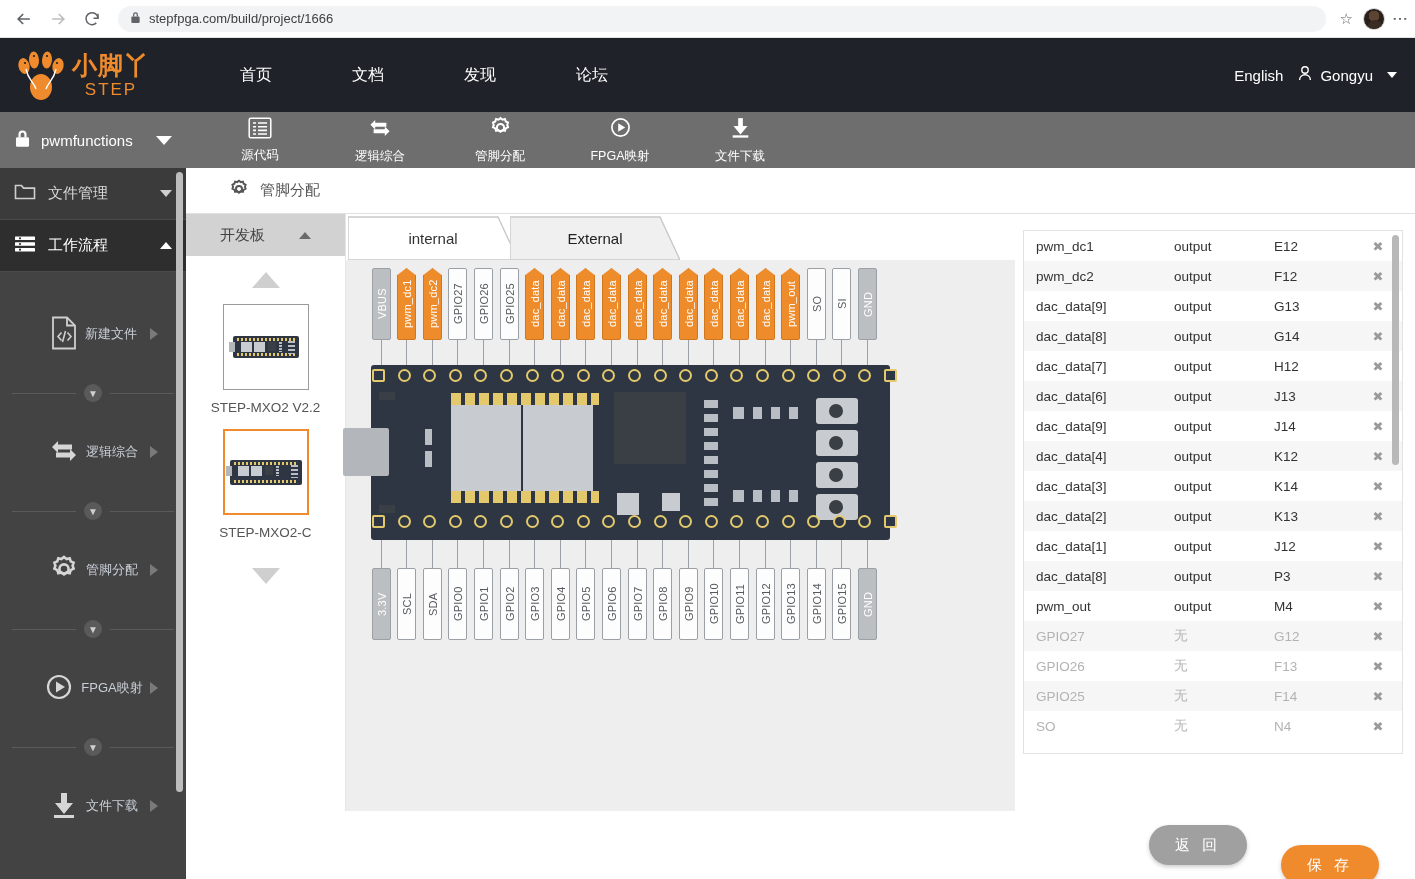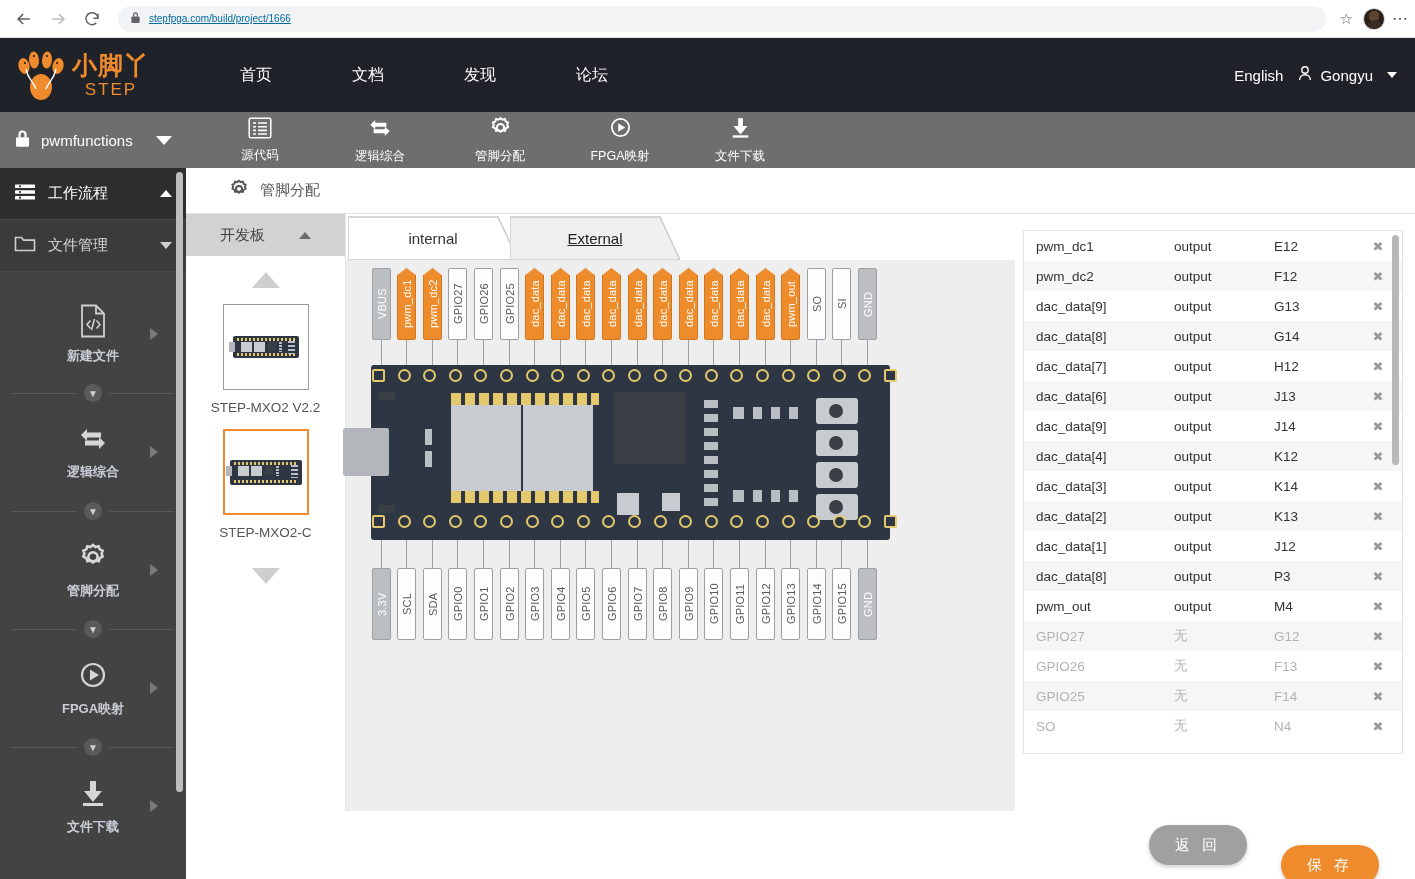--- a/index.html
+++ b/index.html
@@ -15,21 +15,21 @@
     display:flex; align-items:center; padding:0 10px; gap:6px;
     border-bottom:1px solid #e4e4e4;
   }
   .nav-btn { width:28px;height:28px;display:flex;align-items:center;justify-content:center;
              color:#5f6368; flex:0 0 auto; }
   .nav-btn.disabled{color:#bdbdbd;}
   .omnibox {
     flex:1 1 auto; height:26px; background:#f1f3f4; border-radius:13px;
     display:flex; align-items:center; padding:0 12px; gap:8px; margin-left:6px;
   }
-  .omnibox .url { font-size:10px; color:#0369a1;text-decoration:underline; }
+  .omnibox .url { font-size:13px; color:#404040; }
   .chrome-right { display:flex; align-items:center; gap:10px; padding-left:8px; }
   .star { color:#5f6368; font-size:15px; }
   .avatar { width:22px;height:22px;border-radius:50%;
             background:radial-gradient(circle at 50% 35%, #5c4433 0 32%, #2b2019 33% 100%);
             border:1px solid #cfcfcf; overflow:hidden; position:relative;}
   .avatar:after{content:"";position:absolute;left:4px;top:11px;width:14px;height:12px;border-radius:50% 50% 40% 40%;background:#3a2c22;}
   .kebab { color:#5f6368; font-size:16px; line-height:10px; letter-spacing:0; writing-mode:vertical-rl; }
 
   
   .site-header {
@@ -60,22 +60,22 @@
   .proj-head .tri { margin-left:auto; width:0;height:0;border-left:8px solid transparent;border-right:8px solid transparent;border-top:9px solid #fff;}
   .side-sect {
     height:52px; display:flex; align-items:center; padding:0 14px; gap:12px;
     color:#d9d9d9; font-size:15px; background:#3b3b3b; border-bottom:1px solid #4a4a4a;
   }
   .side-sect.active { background:#2e2e2e; color:#fff; }
   .side-sect .sect-tri { margin-left:auto; width:0;height:0;border-left:6px solid transparent;border-right:6px solid transparent;}
   .sect-tri.down{border-top:7px solid #cfcfcf;}
   .sect-tri.up{border-bottom:7px solid #fff;}
   .flow { padding-top:14px; }
-  .flow-item { position:relative; height:96px; display:flex; flex-direction:column;
-               align-items:center; justify-content:center; gap:6px; color:#cfd4da;font-weight:bold; }
+  .flow-item { position:relative; height:96px; display:flex; 
+               align-items:center; justify-content:center; gap:6px; color:#cfd4da; }
   .flow-item .lbl { font-size:13px; color:#c9ced6; }
   .flow-item .arrow { position:absolute; right:28px; top:42px;
      width:0;height:0;border-top:6px solid transparent;border-bottom:6px solid transparent;border-left:8px solid #7a7a7a;}
   .flow-sep { display:flex; align-items:center; gap:8px; padding:0 12px; height:22px;}
   .flow-sep .ln { flex:1; height:1px; background:#5a5a5a;}
   .flow-sep .circ { width:18px;height:18px;border-radius:50%;background:#5a5a5a;color:#cfcfcf;
                     display:flex;align-items:center;justify-content:center;font-size:10px;}
   .side-scroll { position:absolute; right:3px; top:60px; width:7px; height:620px;
                  background:#bdbdbd; border-radius:4px;}
 
@@ -267,45 +267,45 @@
       <span class="lock">
         <svg width="17" height="19" viewBox="0 0 14 16" fill="#fff">
             <rect x="1.5" y="7" width="11" height="8" rx="1.2"></rect>
             <path d="M3.6 7V4.6a3.4 3.4 0 0 1 6.8 0V7H8.6V4.6a1.6 1.6 0 0 0-3.2 0V7z"></path>
           </svg>
       </span>
       <span>pwmfunctions</span>
       <span class="tri"></span>
     </div>
 
+    <div class="side-sect">
+      <span>
+        <svg width="22" height="18" viewBox="0 0 22 18" fill="none" stroke="#cfcfcf" stroke-width="1.6">
+            <path d="M1.5 15.5v-13h6l2 2.6h11v10.4z"></path>
+          </svg>
+      </span>
+      <span>文件管理</span>
+      <span class="sect-tri down"></span>
+    </div>
+
     <div class="side-sect active">
       <span>
         <svg width="22" height="18" viewBox="0 0 22 18" fill="#fff">
             <rect x="1" y="1.5" width="20" height="3.6" rx="0.6"></rect>
             <rect x="1" y="7.2" width="20" height="3.6" rx="0.6"></rect>
             <rect x="1" y="12.9" width="20" height="3.6" rx="0.6"></rect>
             <circle cx="6" cy="3.3" r="1.1" fill="#2e2e2e"></circle>
             <circle cx="6" cy="9" r="1.1" fill="#2e2e2e"></circle>
             <circle cx="6" cy="14.7" r="1.1" fill="#2e2e2e"></circle>
           </svg>
       </span>
       <span>工作流程</span>
       <span class="sect-tri up"></span>
     </div>
 
-    <div class="side-sect">
-      <span>
-        <svg width="22" height="18" viewBox="0 0 22 18" fill="none" stroke="#cfcfcf" stroke-width="1.6">
-            <path d="M1.5 15.5v-13h6l2 2.6h11v10.4z"></path>
-          </svg>
-      </span>
-      <span>文件管理</span>
-      <span class="sect-tri down"></span>
-    </div>
-
     <div class="flow">
 
       <div class="flow-item">
         <span>
           <svg width="30" height="34" viewBox="0 0 30 34" fill="none" stroke="#cfcfcf" stroke-width="1.8">
             <path d="M4 1.5h14l8 8v23H4z"></path>
               <path d="M18 1.5v8h8"></path>
             <path d="M12.5 16.5l-3.5 4 3.5 4M18.5 16.5l3.5 4-3.5 4M16.5 15l-3 11" stroke-width="1.6"></path>
           </svg>
         </span>
@@ -491,21 +491,21 @@
 
       <div class="diagram-area">
 
         <div class="tabs">
           <div class="tab active" style="margin-left:2px;">
             <svg class="shape" viewBox="0 0 170 44" preserveAspectRatio="none">
               <path d="M0 44 V1 H150 L170 44 Z" fill="#ffffff" stroke="#c9c9c9" stroke-width="1.4"></path>
             </svg>
             <span>internal</span>
           </div>
-          <div class="tab inactive" style="margin-left:-8px;text-decoration:underline;">
+          <div class="tab inactive" style="margin-left:-8px;">
             <svg class="shape" viewBox="0 0 170 44" preserveAspectRatio="none">
               <path d="M0 44 V1 H150 L170 44 Z" fill="#f0f0f0" stroke="#c9c9c9" stroke-width="1.4"></path>
             </svg>
             <span>External</span>
           </div>
         </div>
 
         <div class="canvas">
           <div class="board-stage">
 

